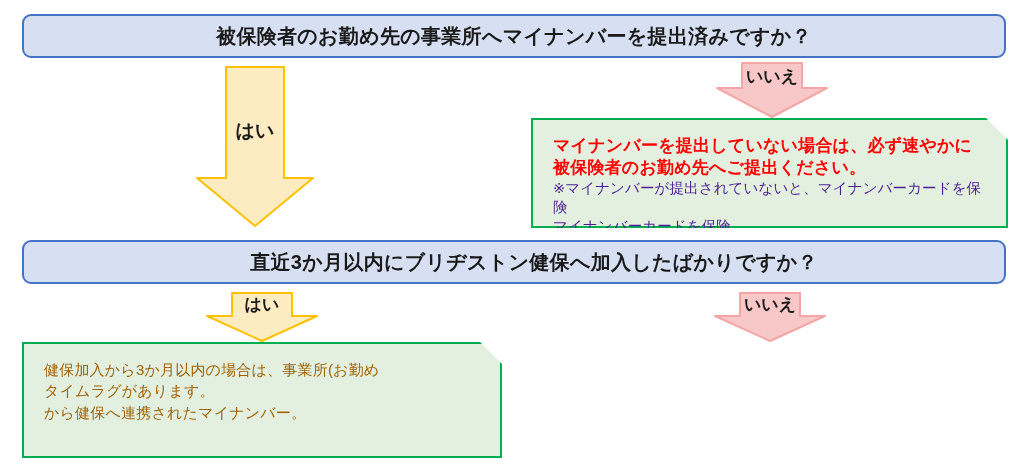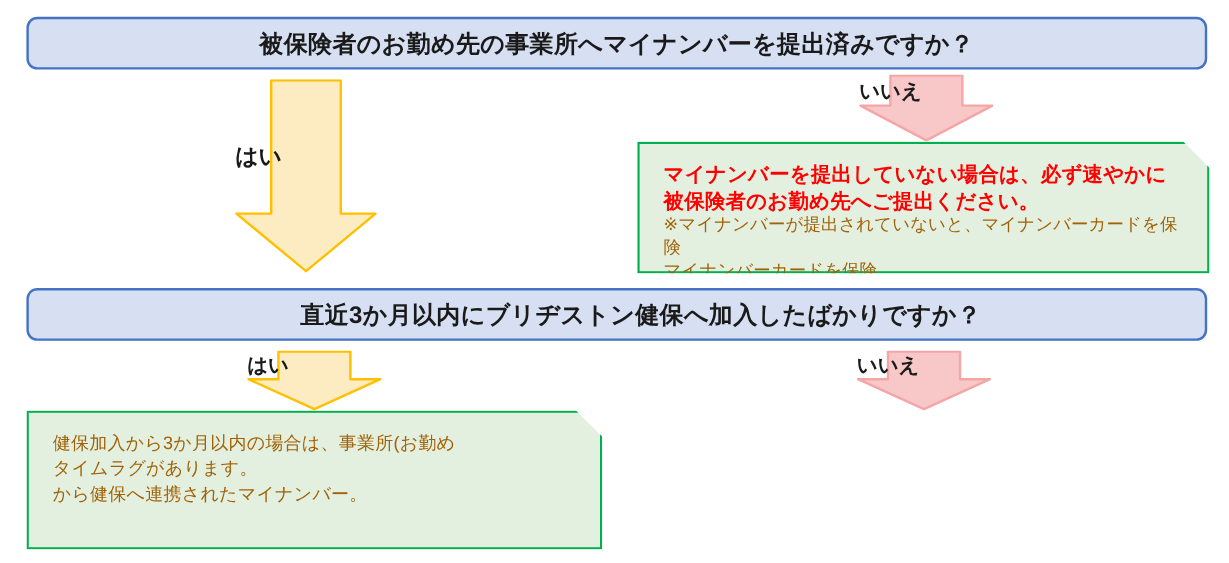--- a/index.html
+++ b/index.html
@@ -56,21 +56,21 @@
     display: block;
     line-height: 1.30;
   }
   .note-line.emphasis {
     color: #ff0000;
     font-weight: 700;
     font-size: 17px;
     letter-spacing: 0.2px;
   }
   .note-line.detail {
-    color: #a16207;
+    color: #4c1d95;
     font-weight: 400;
     font-size: 14.5px;
     letter-spacing: 0.1px;
   }
   .note-line.body {
     color: #a16207;
     font-weight: 400;
     font-size: 15px;
     letter-spacing: 0.2px;
     line-height: 1.42;
@@ -82,21 +82,21 @@
   }
   .arrow svg {
     display: block;
     width: 100%;
     height: 100%;
   }
   .arrow-label {
     position: absolute;
     left: 0;
     width: 100%;
-    text-align: left;
+    text-align: center;
     font-size: 17px;
     font-weight: 700;
     color: #1a1a1a;
     pointer-events: none;
   }
   .arrow-label.big {
     font-size: 19px;
   }
 </style>
 </head>

